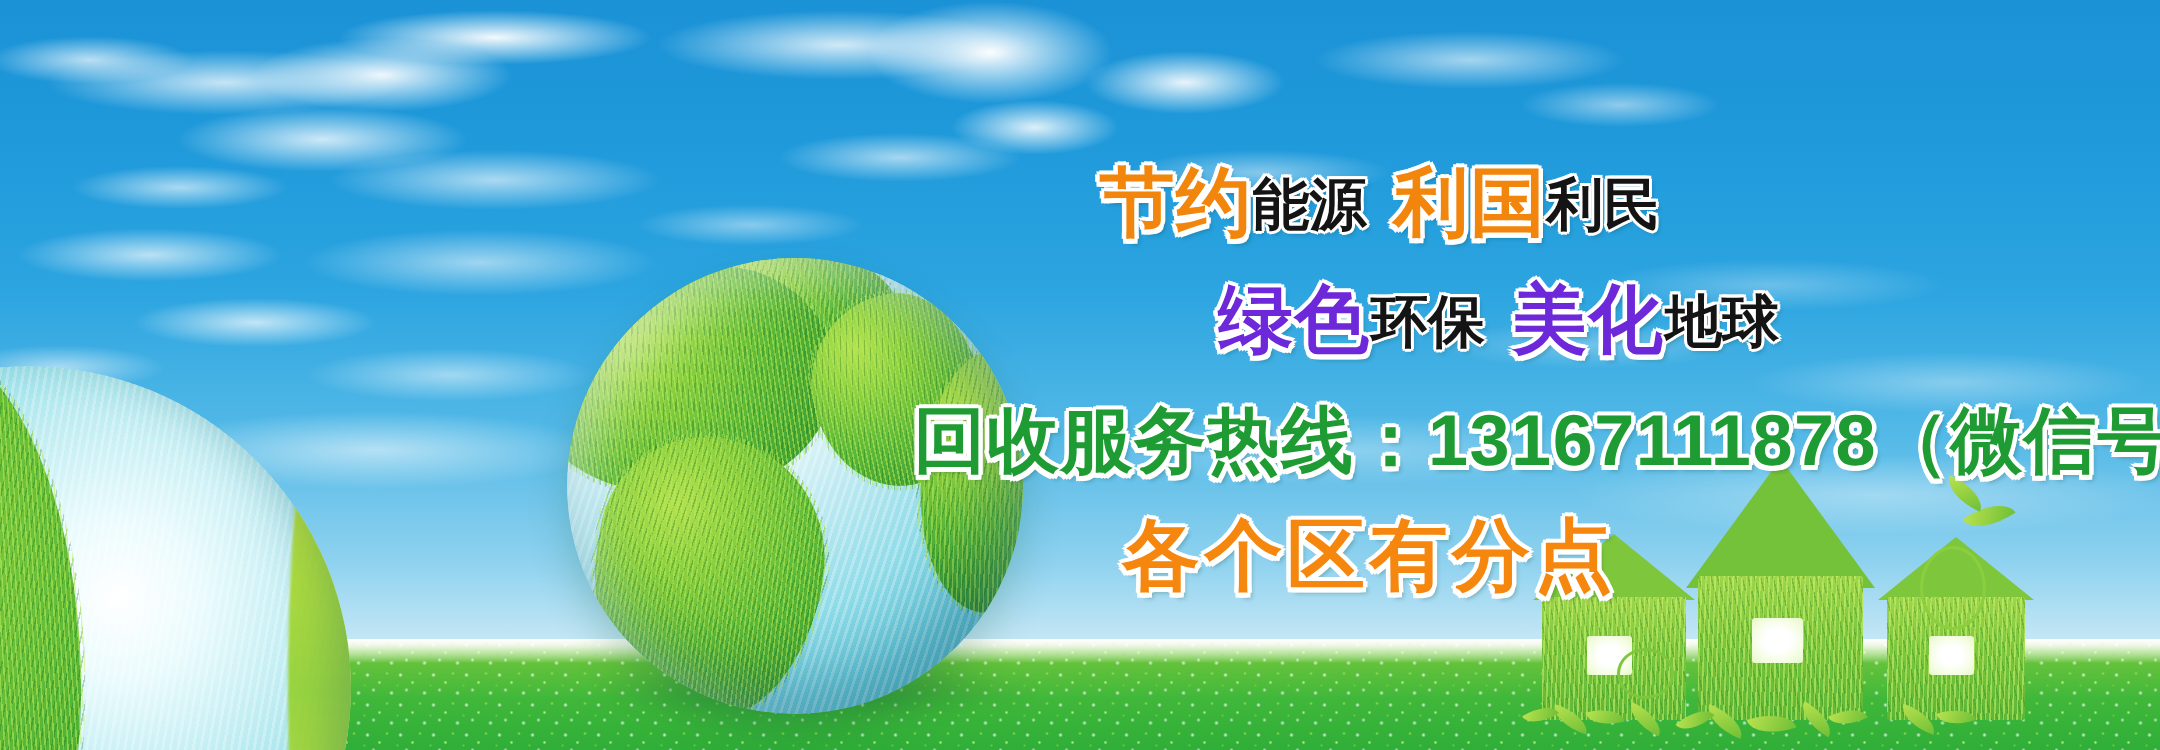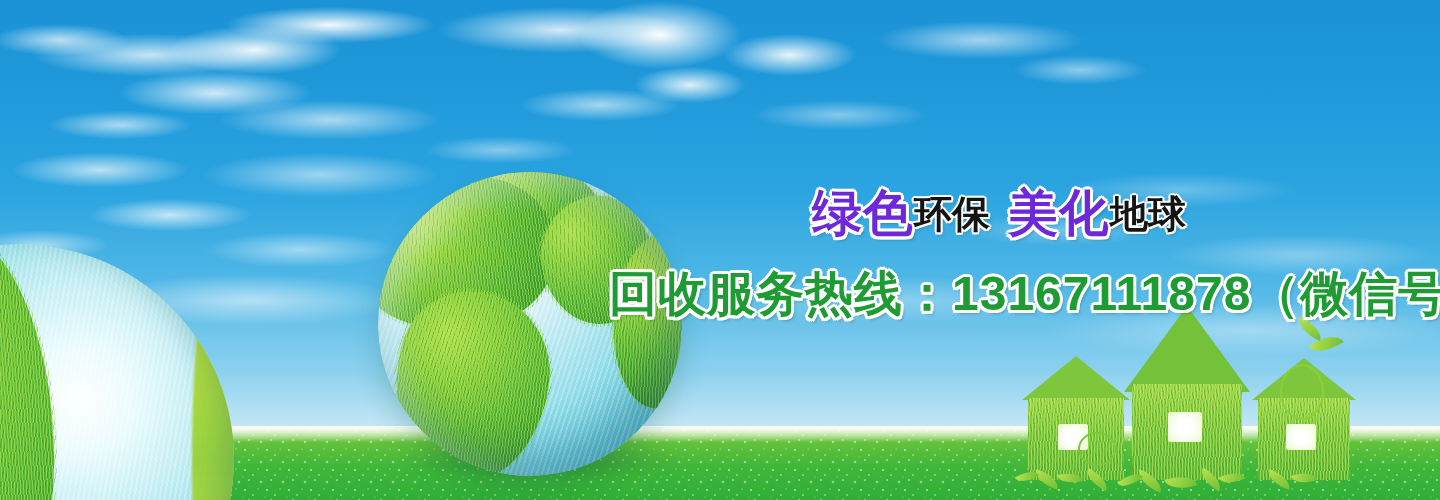--- a/index.html
+++ b/index.html
@@ -409,23 +409,27 @@
       <div class="vine" style="left:22px; top:6px; width:40px; height:52px; border-color:#8ccf3e;"></div>
       <div class="leaf" style="left:52px; top:-22px; width:32px; height:16px; transform:rotate(-34deg);"></div>
       <div class="leaf" style="left:38px; top:-36px; width:28px; height:14px; transform:rotate(24deg);"></div>
       <div class="leaf" style="left:8px; bottom:-6px; width:26px; height:13px; transform:rotate(20deg);"></div>
       <div class="leaf" style="left:34px; bottom:-4px; width:24px; height:12px; transform:rotate(-18deg);"></div>
     </div>
   </div>
 
   <div class="text-block">
 
+    <div class="line l1">
+      <span class="seg big-orange outline-w">节约</span><span class="seg mid-black outline-w-thin">能源</span><span class="seg big-orange" style="width:18px"></span><span class="seg big-orange outline-w">利国</span><span class="seg mid-black outline-w-thin">利民</span>
+    </div>
 
     <div class="line l2">
       <span class="seg big-green outline-w">绿色</span><span class="seg mid-black outline-w-thin">环保</span><span class="seg big-green" style="width:18px"></span><span class="seg big-green outline-w">美化</span><span class="seg mid-black outline-w-thin">地球</span>
     </div>
 
     <div class="line l3 phone outline-w">回收服务热线：13167111878（微信号）</div>
 
+    <div class="line l4 big-orange2 outline-w">各个区有分点</div>
 
   </div>
 
 </div>
 
 </body></html>

